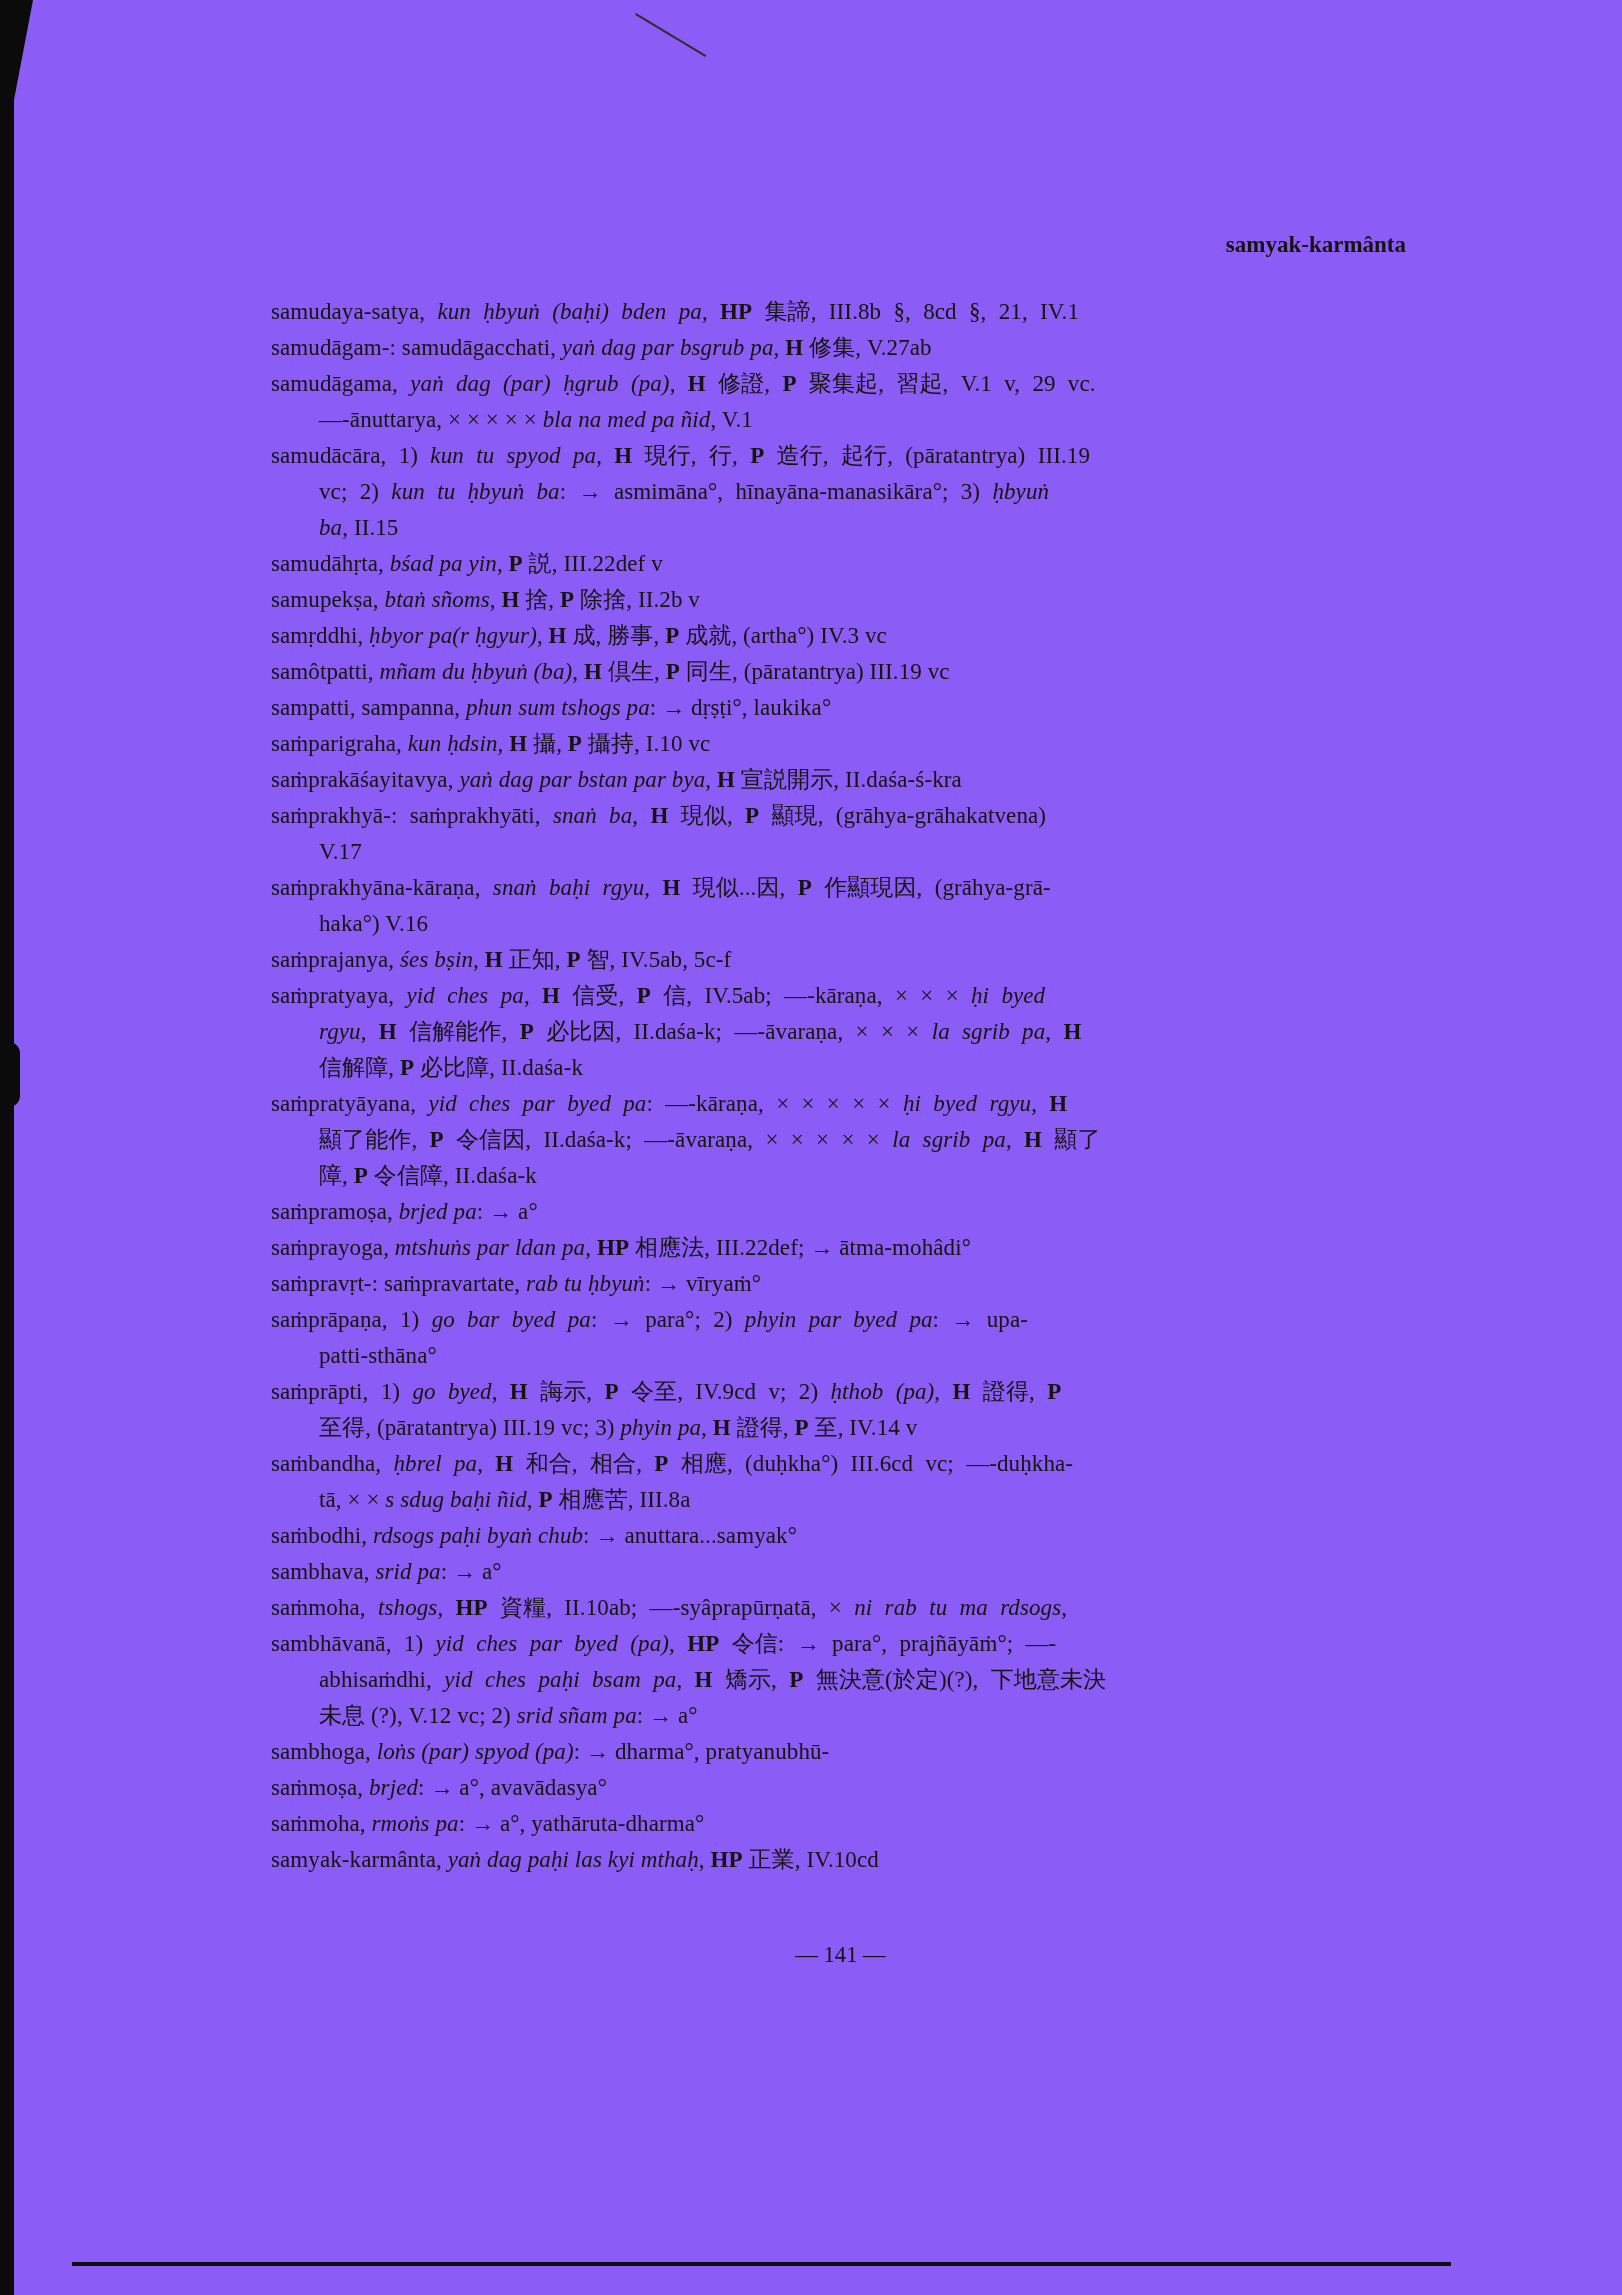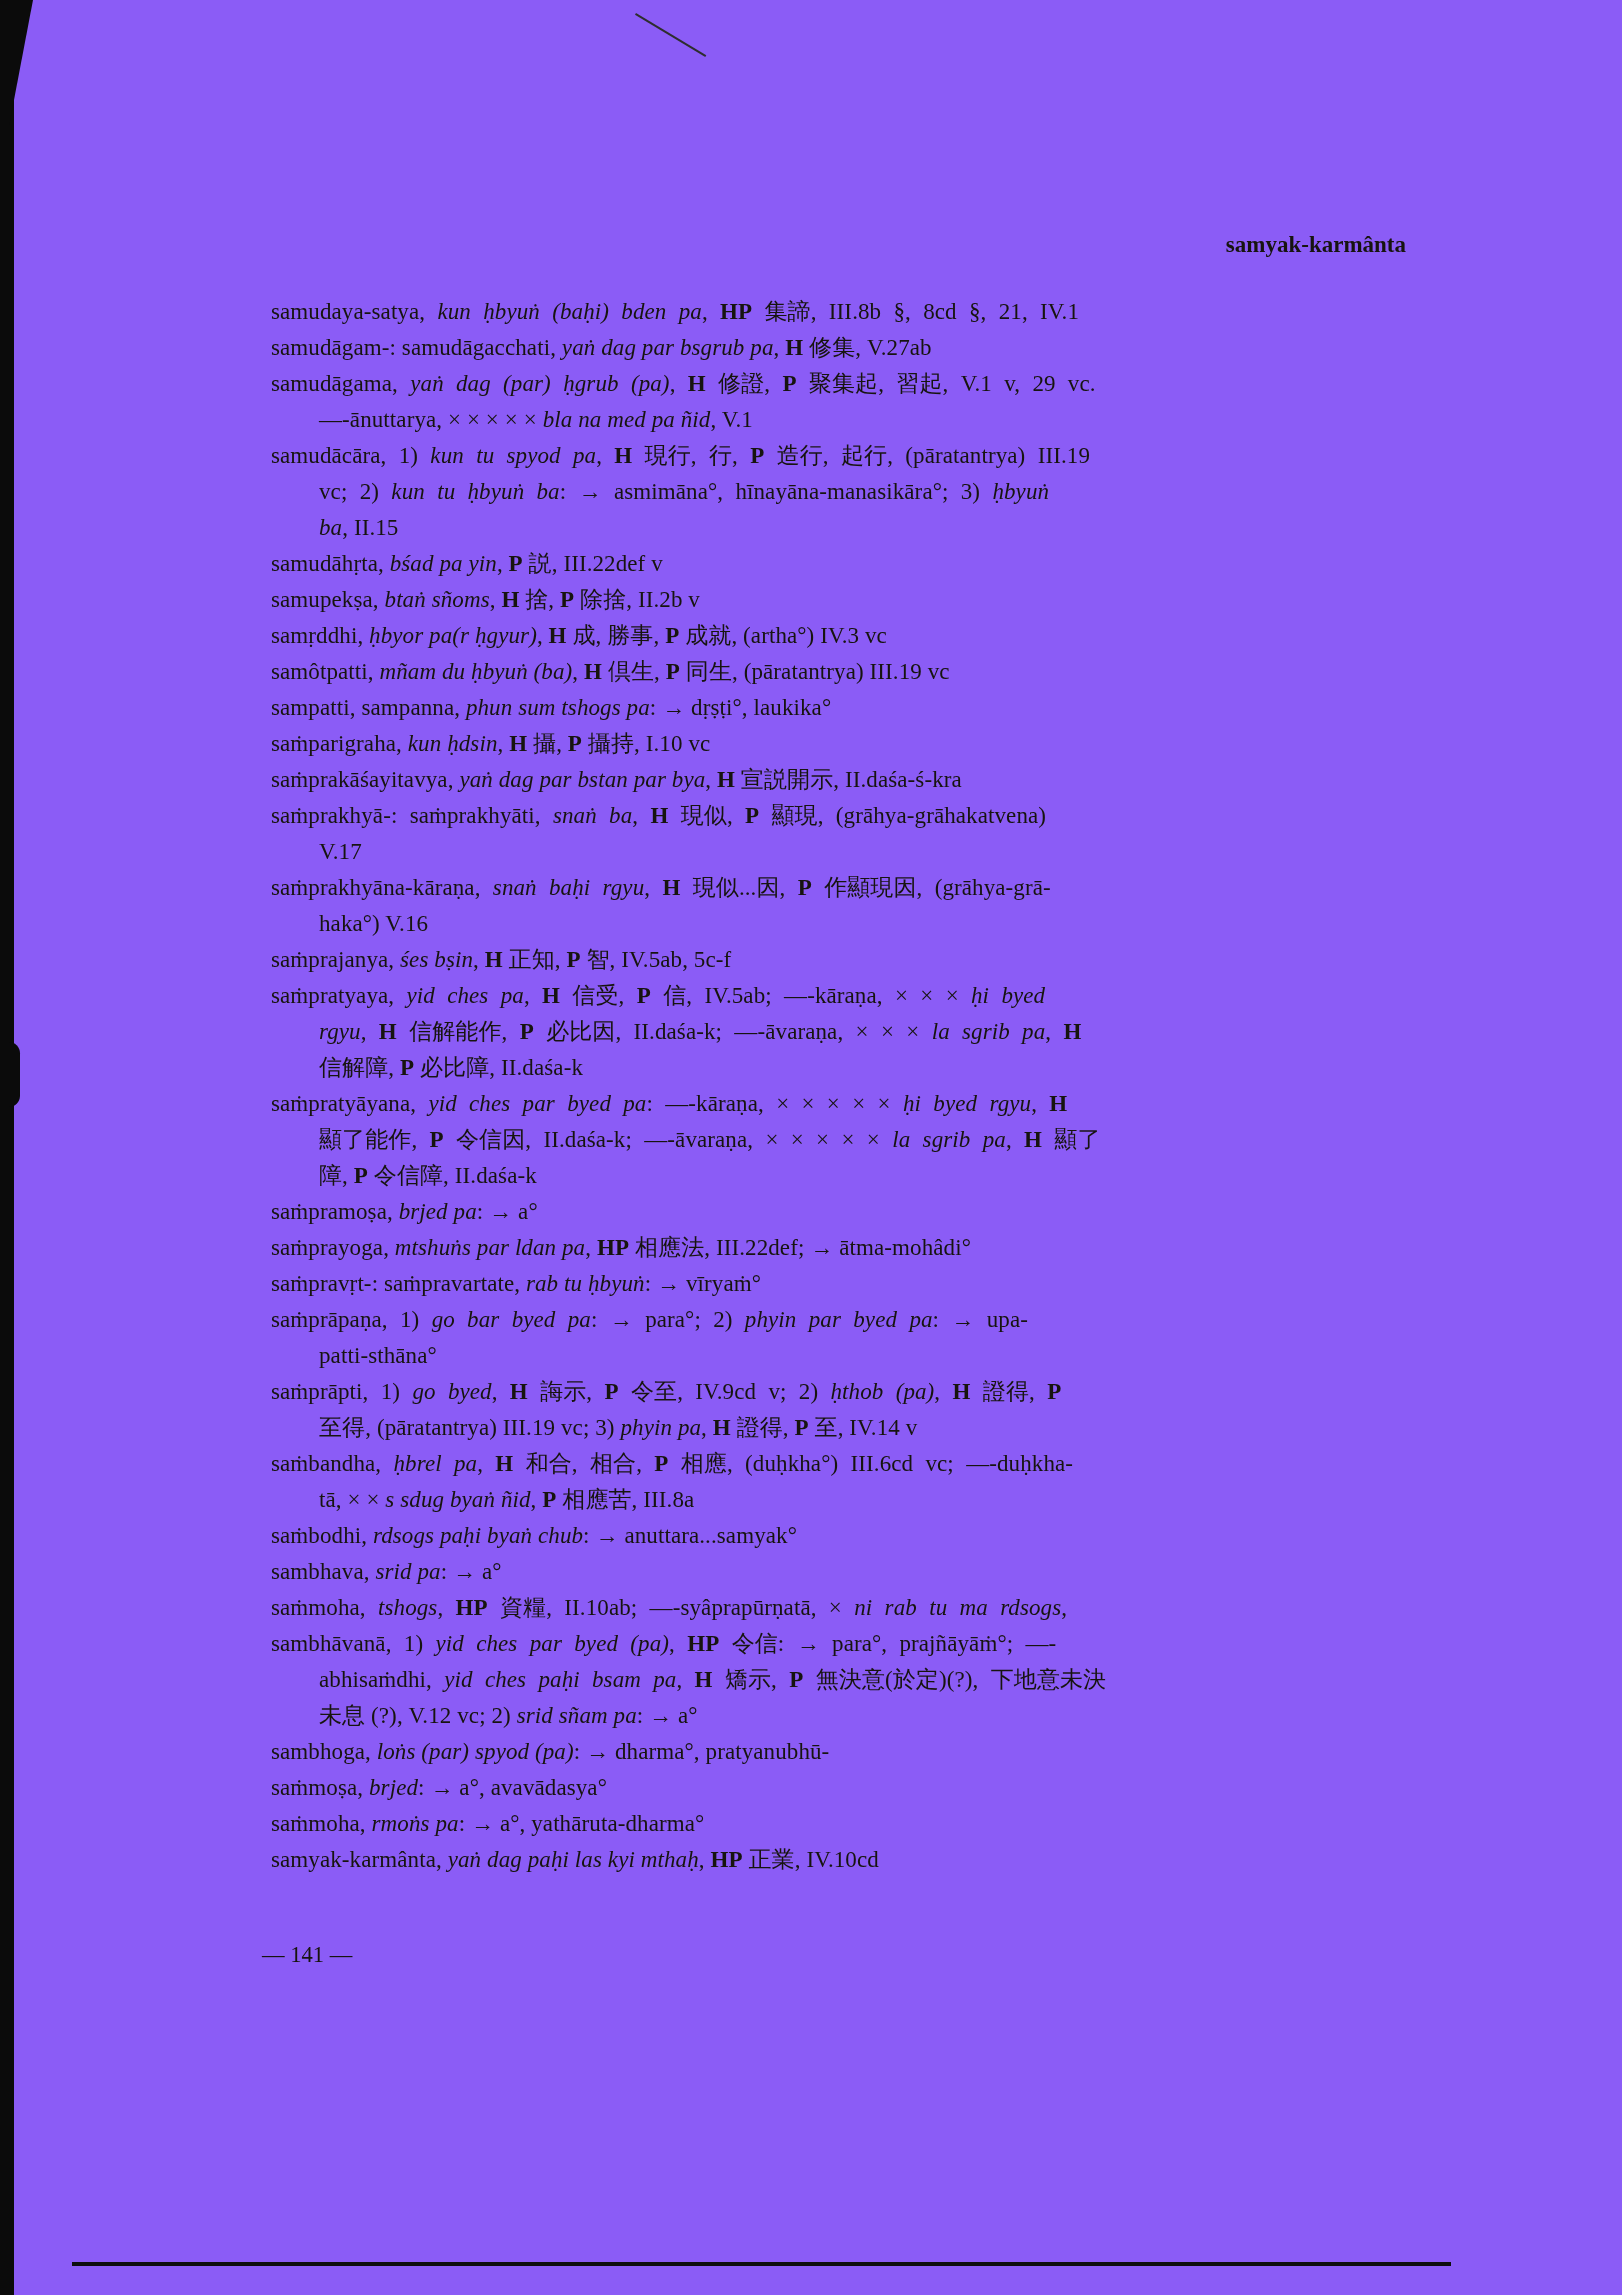--- a/index.html
+++ b/index.html
@@ -67,23 +67,23 @@
     letter-spacing: 0.1px;
   }
   .line.j { word-spacing: 0.28em; }
   .line.ind1 { padding-left: 48px; }
 
   .r { font-style: normal; }
   .i { font-style: italic; margin-top: 12px; }
   .b { font-weight: bold; margin-top: 20px; }
 
   .page-number {
-    position: absolute; left: 262px; top: 1941px;
+    position: absolute; left: 273px; top: 1941px;
     width: 1135px;
-    text-align: left;
+    text-align: center;
     font-size: 22.6px;
     line-height: 28px;
   }
 </style>
 </head>
 <body>
 
 <div class="page">
 
   <div class="edge-left"></div>
@@ -121,21 +121,21 @@
       <div class="line j ind1"><span class="r">顯了能作, </span><span class="b">P</span><span class="r"> 令信因, II.daśa-k; —-āvaraṇa, × × × × × </span><span class="i">la sgrib pa</span><span class="r">, </span><span class="b">H</span><span class="r"> 顯了</span></div>
       <div class="line ind1"><span class="r">障, </span><span class="b">P</span><span class="r"> 令信障, II.daśa-k</span></div>
       <div class="line"><span class="r">saṁpramoṣa, </span><span class="i">brjed pa</span><span class="r">: → a°</span></div>
       <div class="line"><span class="r">saṁprayoga, </span><span class="i">mtshuṅs par ldan pa</span><span class="r">, </span><span class="b">HP</span><span class="r"> 相應法, III.22def; → ātma-mohâdi°</span></div>
       <div class="line"><span class="r">saṁpravṛt-: saṁpravartate, </span><span class="i">rab tu ḥbyuṅ</span><span class="r">: → vīryaṁ°</span></div>
       <div class="line j"><span class="r">saṁprāpaṇa, 1) </span><span class="i">go bar byed pa</span><span class="r">: → para°; 2) </span><span class="i">phyin par byed pa</span><span class="r">: → upa-</span></div>
       <div class="line ind1"><span class="r">patti-sthāna°</span></div>
       <div class="line j"><span class="r">saṁprāpti, 1) </span><span class="i">go byed</span><span class="r">, </span><span class="b">H</span><span class="r"> 誨示, </span><span class="b">P</span><span class="r"> 令至, IV.9cd v; 2) </span><span class="i">ḥthob (pa)</span><span class="r">, </span><span class="b">H</span><span class="r"> 證得, </span><span class="b">P</span></div>
       <div class="line ind1"><span class="r">至得, (pāratantrya) III.19 vc; 3) </span><span class="i">phyin pa</span><span class="r">, </span><span class="b">H</span><span class="r"> 證得, </span><span class="b">P</span><span class="r"> 至, IV.14 v</span></div>
       <div class="line j"><span class="r">saṁbandha, </span><span class="i">ḥbrel pa</span><span class="r">, </span><span class="b">H</span><span class="r"> 和合, 相合, </span><span class="b">P</span><span class="r"> 相應, (duḥkha°) III.6cd vc; —-duḥkha-</span></div>
-      <div class="line ind1"><span class="r">tā, × × </span><span class="i">s sdug byaṅ ñid</span><span class="r">, </span><span class="b">P</span><span class="r"> 相應苦, III.8a</span></div>
+      <div class="line ind1"><span class="r">tā, × × </span><span class="i">s sdug baḥi ñid</span><span class="r">, </span><span class="b">P</span><span class="r"> 相應苦, III.8a</span></div>
       <div class="line"><span class="r">saṁbodhi, </span><span class="i">rdsogs paḥi byaṅ chub</span><span class="r">: → anuttara...samyak°</span></div>
       <div class="line"><span class="r">sambhava, </span><span class="i">srid pa</span><span class="r">: → a°</span></div>
       <div class="line j"><span class="r">saṁmoha, </span><span class="i">tshogs</span><span class="r">, </span><span class="b">HP</span><span class="r"> 資糧, II.10ab; —-syâprapūrṇatā, × </span><span class="i">ni rab tu ma rdsogs</span><span class="r">,</span></div>
       <div class="line j"><span class="r">sambhāvanā, 1) </span><span class="i">yid ches par byed (pa)</span><span class="r">, </span><span class="b">HP</span><span class="r"> 令信: → para°, prajñāyāṁ°; —-</span></div>
       <div class="line j ind1"><span class="r">abhisaṁdhi, </span><span class="i">yid ches paḥi bsam pa</span><span class="r">, </span><span class="b">H</span><span class="r"> 矯示, </span><span class="b">P</span><span class="r"> 無決意(於定)(?), 下地意未決</span></div>
       <div class="line ind1"><span class="r">未息 (?), V.12 vc; 2) </span><span class="i">srid sñam pa</span><span class="r">: → a°</span></div>
       <div class="line"><span class="r">sambhoga, </span><span class="i">loṅs (par) spyod (pa)</span><span class="r">: → dharma°, pratyanubhū-</span></div>
       <div class="line"><span class="r">saṁmoṣa, </span><span class="i">brjed</span><span class="r">: → a°, avavādasya°</span></div>
       <div class="line"><span class="r">saṁmoha, </span><span class="i">rmoṅs pa</span><span class="r">: → a°, yathāruta-dharma°</span></div>
       <div class="line"><span class="r">samyak-karmânta, </span><span class="i">yaṅ dag paḥi las kyi mthaḥ</span><span class="r">, </span><span class="b">HP</span><span class="r"> 正業, IV.10cd</span></div>

